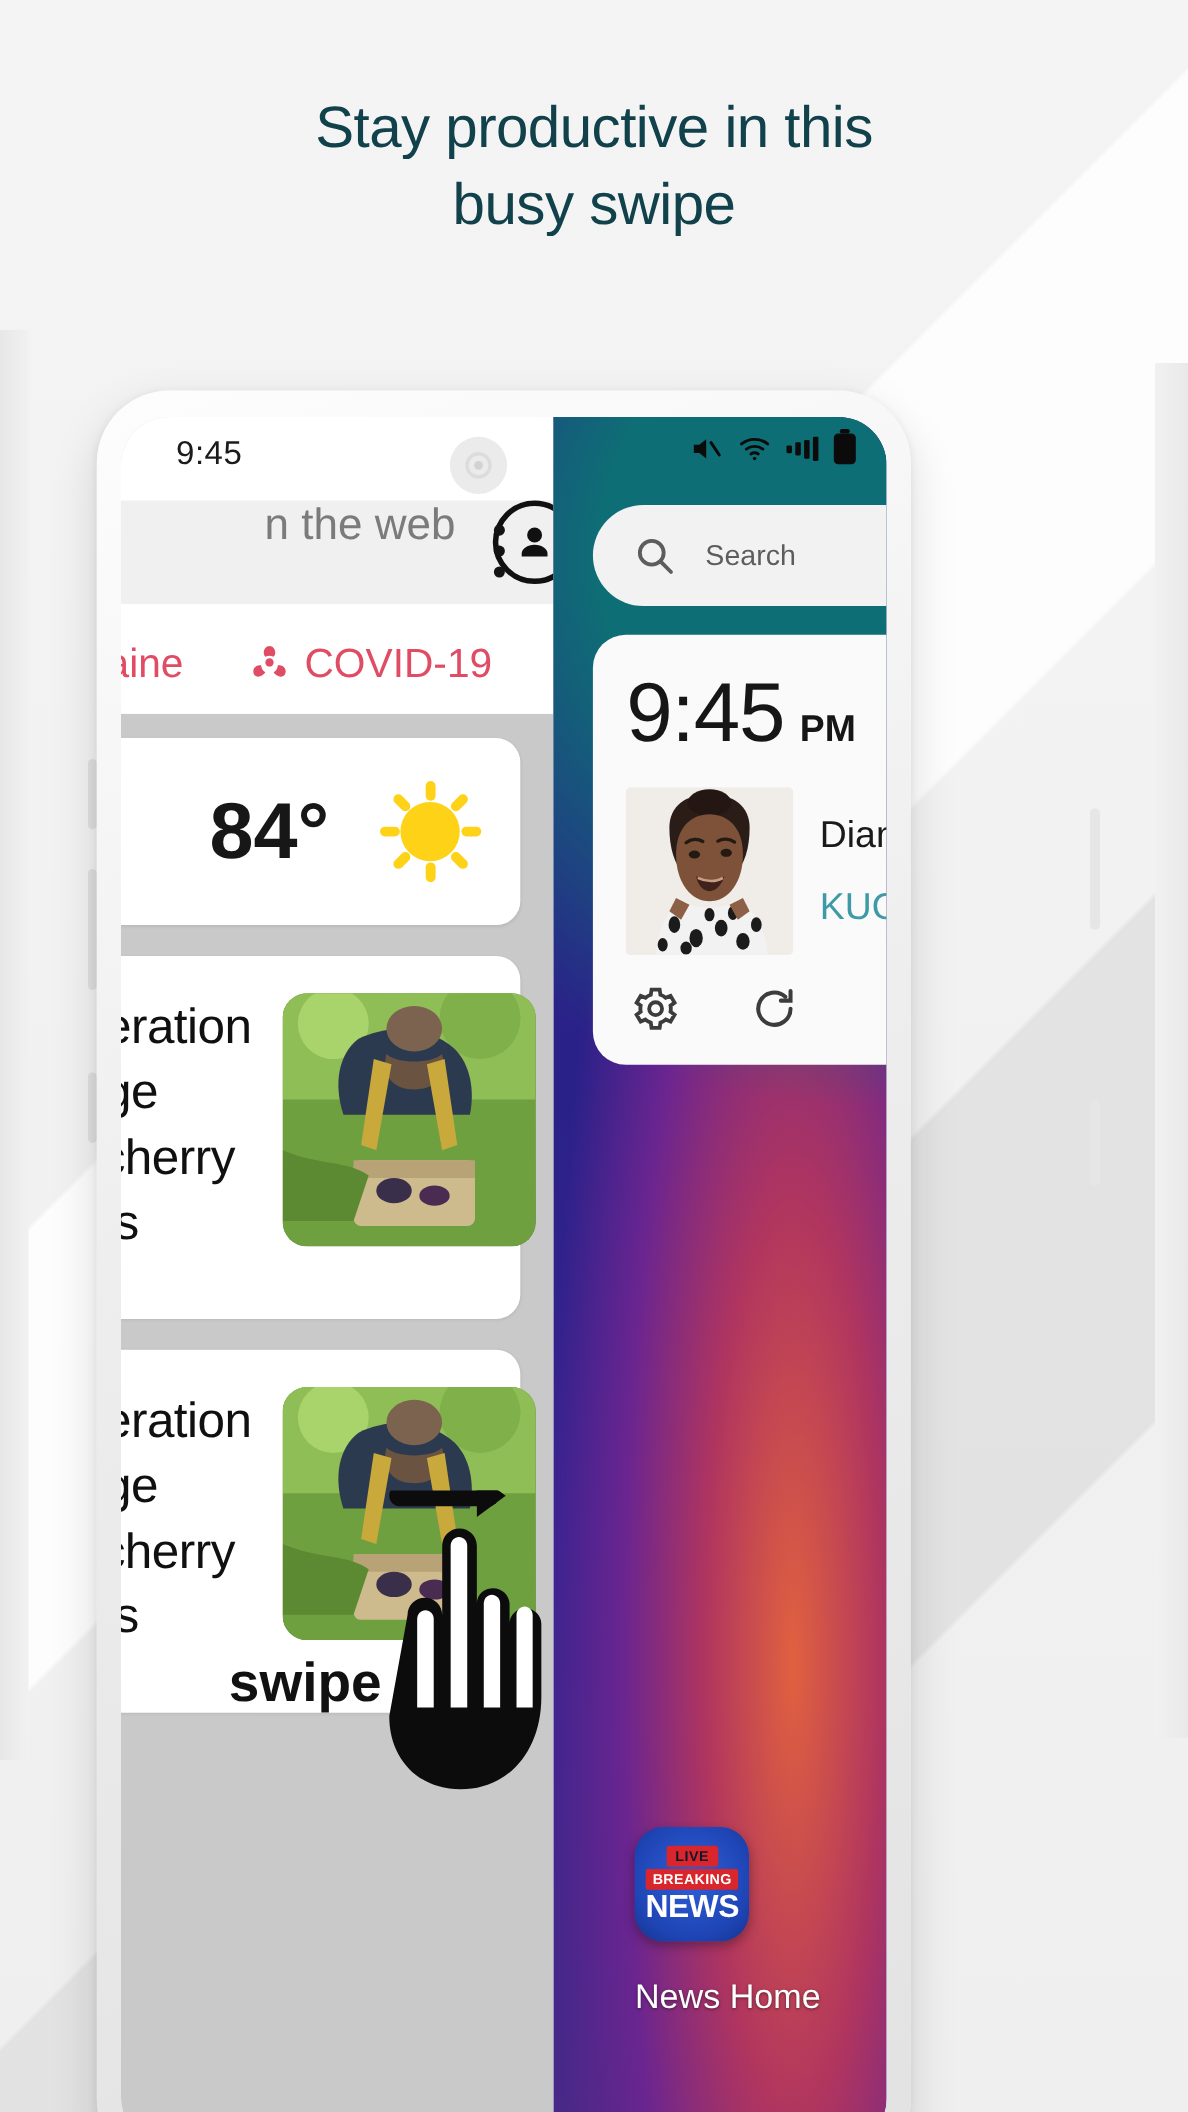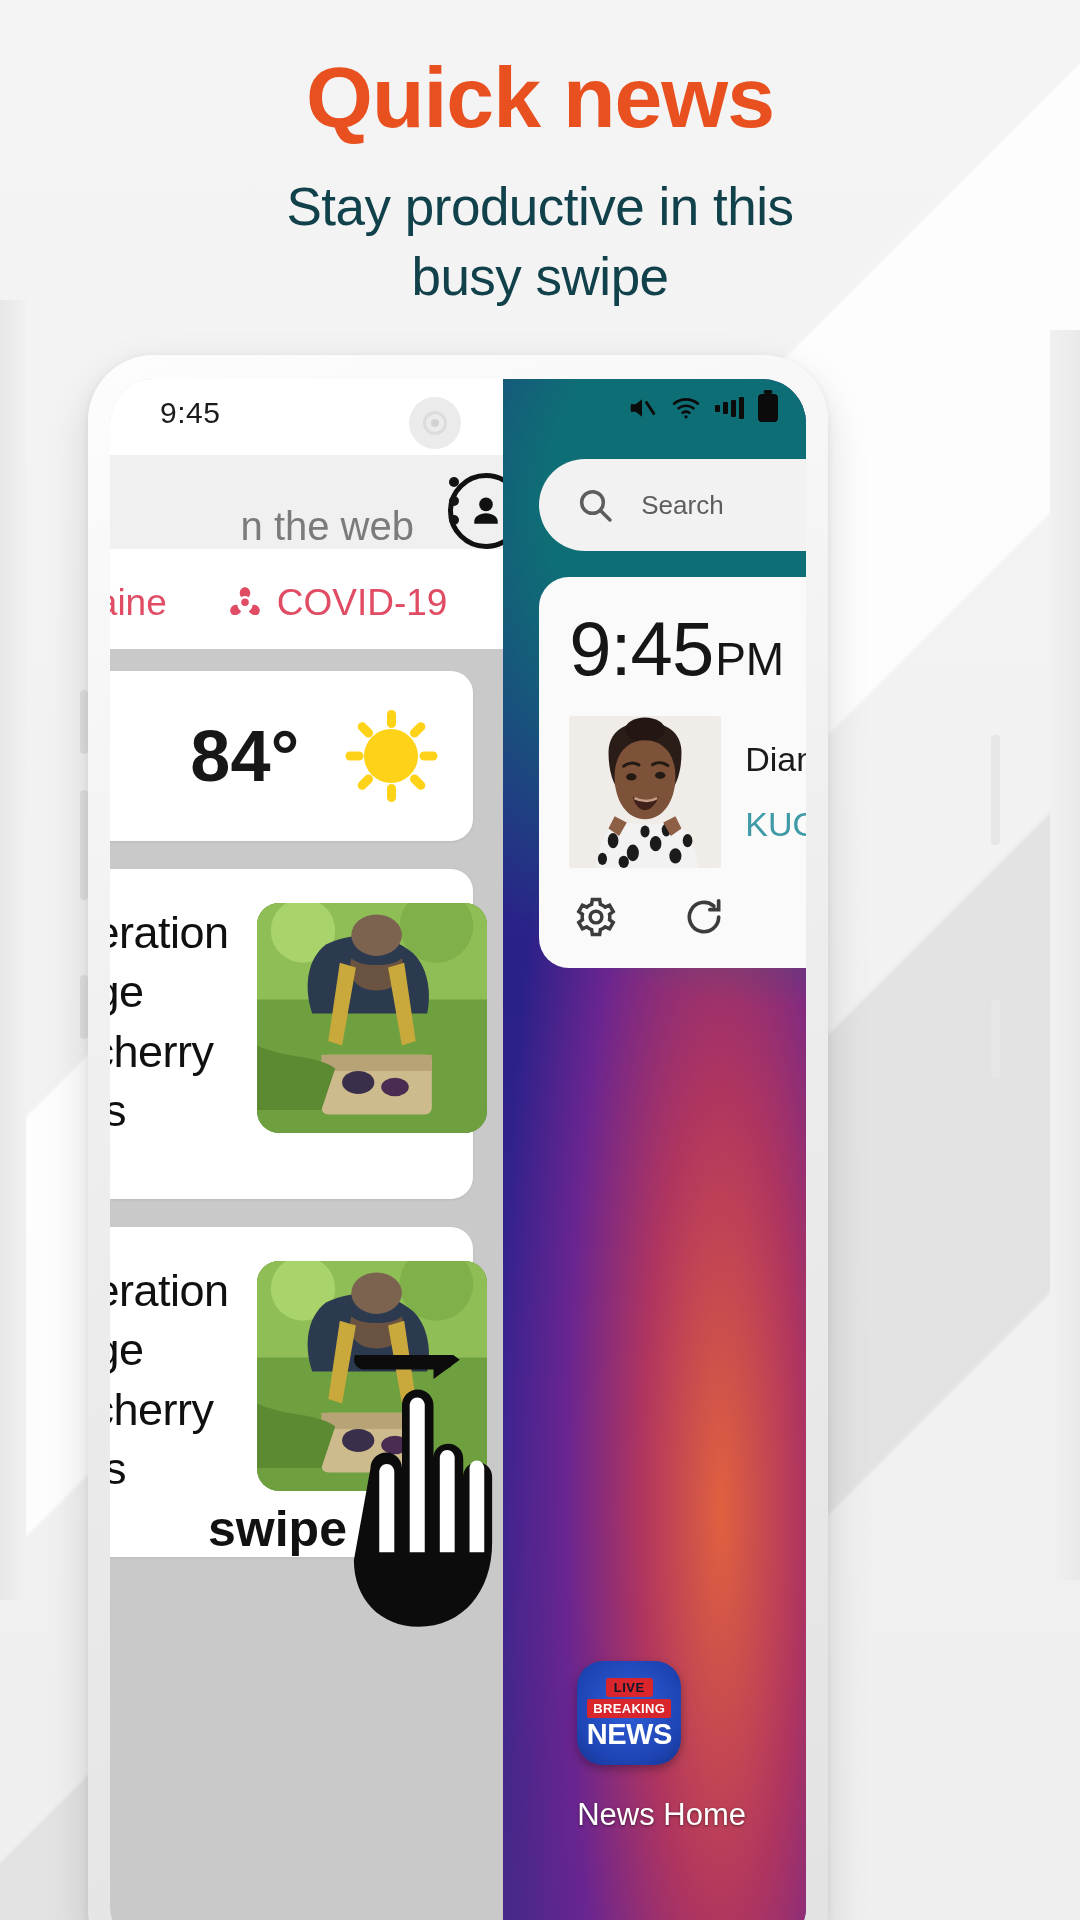--- a/index.html
+++ b/index.html
@@ -69,21 +69,21 @@
     position:absolute; right:42px; top:18px; width:52px; height:52px;
     border-radius:50%; background:#ebebeb;
     display:flex; align-items:center; justify-content:center;
   }
   .camera-dot .ring { width:24px;height:24px;border-radius:50%;border:3px solid #dcdcdc; display:flex;align-items:center;justify-content:center;}
   .camera-dot .ring i { display:block;width:8px;height:8px;border-radius:50%;background:#d2d2d2; }
 
   .l-searchrow { display:flex; align-items:center; height:110px; padding-left:0; position:relative; }
   .l-searchbar {
     position:absolute; left:-90px; top:8px; width:530px; height:94px;
-    background:#f0f0f0; border-radius:48px; display:flex; align-items:flex-end;
+    background:#f0f0f0; border-radius:48px; display:flex; align-items:flex-start;
     padding-right:26px; justify-content:flex-end;
   }
   .l-searchbar .sb-text { font-size:40px; color:#7b7b7b; margin-right:34px; white-space:nowrap; }
   .avatar-ring {
     width:76px;height:76px;border-radius:50%;border:5px solid #111;
     display:flex;align-items:center;justify-content:center;flex:none;background:#f0f0f0;
   }
   .kebab { position:absolute; right:44px; top:30px; display:flex; flex-direction:column; gap:9px;}
   .kebab i { width:10px;height:10px;border-radius:50%;background:#141414;display:block;}
 
@@ -130,21 +130,21 @@
     background:#f2f2f2; border-radius:46px; display:flex; align-items:center; padding-left:36px; gap:26px;
   }
   .r-search .sr-label { font-size:26px; color:#5d5d5d; }
 
   .r-widget {
     position:relative; z-index:2; margin:26px 0 0 36px; width:420px;
     background:#fafafa; border-radius:30px; padding:28px 0 0 0; overflow:hidden;
   }
   .w-clock { display:flex; align-items:baseline; padding:0 0 0 30px; }
   .w-clock .hh { font-size:76px; color:#161616; font-weight:300; letter-spacing:-1px;}
-  .w-clock .pm { font-size:46px; color:#161616; margin-left:2px; font-weight:400;}
+  .w-clock .pm { font-size:34px; color:#161616; margin-left:14px; font-weight:700;}
   .w-person { display:flex; align-items:flex-start; gap:24px; padding:24px 0 0 30px; }
   .w-photo {
     width:152px;height:152px;flex:none;border-radius:4px;overflow:hidden;position:relative;background:#efeae6;
   }
   .w-meta { padding-top:24px; }
   .w-name { font-size:34px; color:#1a1a1a; white-space:nowrap; }
   .w-source { font-size:34px; color:#3d9aa6; margin-top:26px; white-space:nowrap; }
   .w-actions { display:flex; align-items:center; gap:62px; padding:26px 0 28px 34px; }
   .w-actions .wa { width:46px;height:46px; display:flex; align-items:center; justify-content:center; }
 
@@ -174,21 +174,20 @@
   }
 </style>
 </head>
 <body>
 
 <div class="bg-sheen"></div>
 <div class="bg-left-strip"></div>
 <div class="bg-right-strip"></div>
 
 <div class="headline-wrap">
-  <div class="headline">Quick news</div>
   <div class="subheadline">
     <div>Stay productive in this</div>
     <div>busy swipe</div>
   </div>
 </div>
 
 <div class="btn-side btn-vol-up"></div>
 <div class="btn-side btn-vol-dn"></div>
 <div class="btn-side btn-vol-x"></div>
 <div class="btn-side btn-power"></div>

